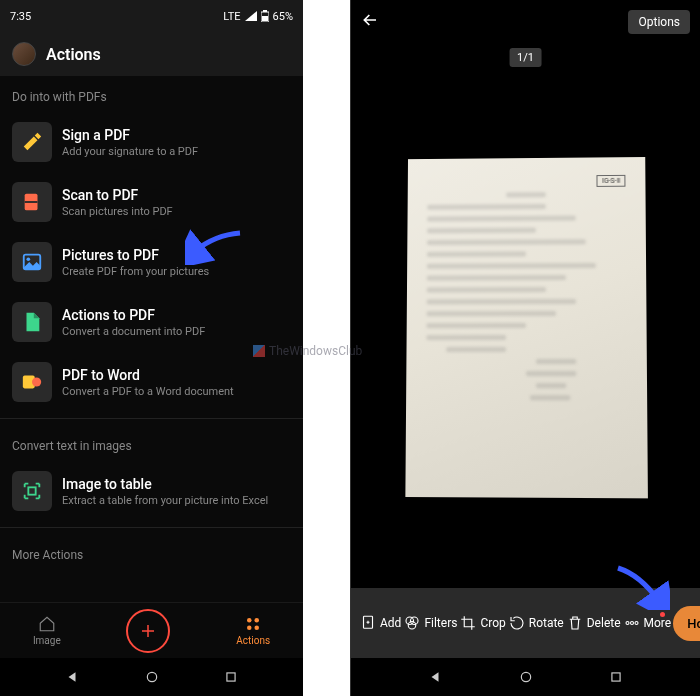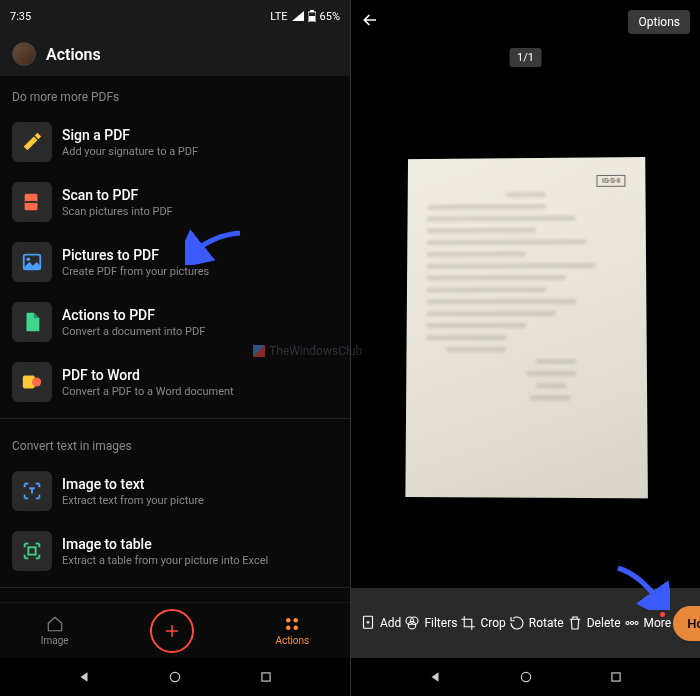--- a/index.html
+++ b/index.html
@@ -13,21 +13,21 @@
     overflow: hidden;
   }
   .phone {
     width: 350px;
     height: 696px;
     background: #000;
     position: relative;
     display: flex;
     flex-direction: column;
   }
-  .phone + .phone { border-left: 1px solid #333; }
+  .phone + .phone { border-left: 1px solid #333; margin-left: 47px; }
 
   
   .status-bar {
     height: 20px;
     background: #1a1a1a;
     color: #fff;
     font-size: 11px;
     display: flex;
     align-items: center;
     padding: 16px 10px;
@@ -284,21 +284,21 @@
       <span>65%</span>
     </div>
   </div>
 
   <div class="header">
     <div class="avatar"></div>
     <div class="header-title">Actions</div>
   </div>
 
   <div class="content">
-    <div class="section-label">Do more more PDFs</div>
+    <div class="section-label">Do into with PDFs</div>
 
     <div class="action-item">
       <div class="action-icon">
         <svg viewBox="0 0 24 24">
             <path d="M3 17l4 4 11-11-4-4L3 17z M18 2l4 4-3 3-4-4z" fill="#ffc838"></path>
           </svg>
       </div>
       <div class="action-text">
         <div class="action-title">Sign a PDF</div>
         <div class="action-subtitle">Add your signature to a PDF</div>
@@ -354,32 +354,20 @@
       </div>
       <div class="action-text">
         <div class="action-title">PDF to Word</div>
         <div class="action-subtitle">Convert a PDF to a Word document</div>
       </div>
     </div>
 
     <div class="divider"></div>
     <div class="section-label">Convert text in images</div>
 
-    <div class="action-item">
-      <div class="action-icon">
-        <svg viewBox="0 0 24 24" fill="none" stroke="#4a9eff" stroke-width="2">
-            <path d="M4 4h4M4 4v4M20 4h-4M20 4v4M4 20h4M4 20v-4M20 20h-4M20 20v-4"></path>
-            <path d="M9 9h6M12 9v6"></path>
-          </svg>
-      </div>
-      <div class="action-text">
-        <div class="action-title">Image to text</div>
-        <div class="action-subtitle">Extract text from your picture</div>
-      </div>
-    </div>
 
     <div class="action-item">
       <div class="action-icon">
         <svg viewBox="0 0 24 24" fill="none" stroke="#3dd68c" stroke-width="2">
             <path d="M4 4h4M4 4v4M20 4h-4M20 4v4M4 20h4M4 20v-4M20 20h-4M20 20v-4"></path>
             <rect x="8" y="8" width="8" height="8"></rect>
           </svg>
       </div>
       <div class="action-text">
         <div class="action-title">Image to table</div>

